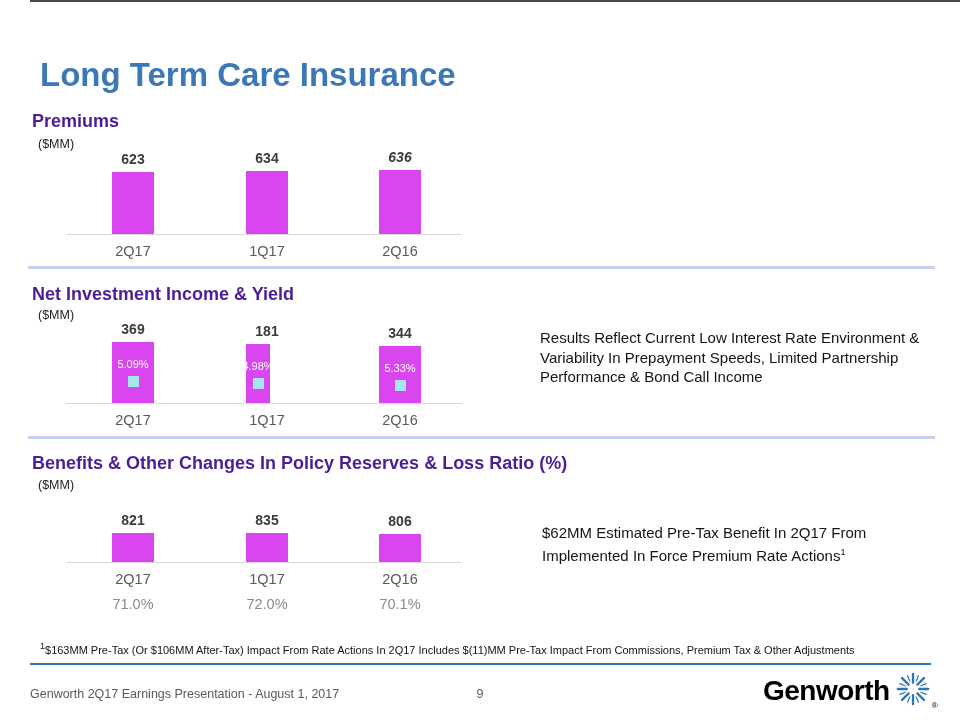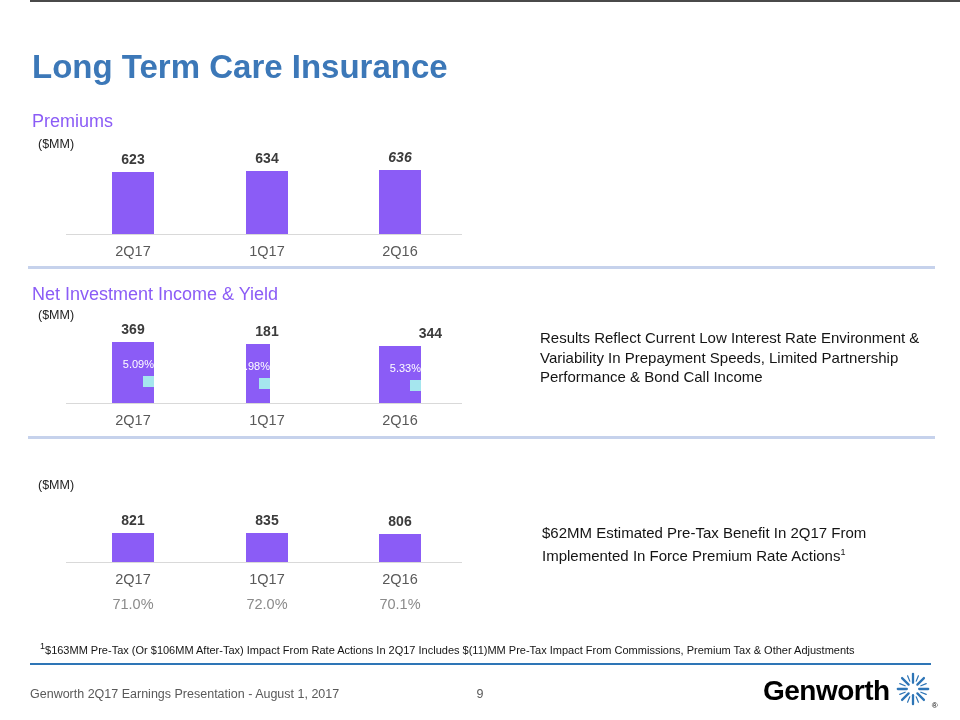--- a/index.html
+++ b/index.html
@@ -1,24 +1,24 @@
 <!DOCTYPE html>
 <html><head>
 <meta charset="utf-8">
 <style>
   html,body{margin:0;padding:0;background:#fff;}
   .slide{position:relative;width:960px;height:720px;background:#ffffff;overflow:hidden;
          font-family:"Liberation Sans",sans-serif;color:#111;}
   .topline{position:absolute;left:30px;top:0;width:930px;height:2px;background:#4a4a4a;}
-  .title{position:absolute;left:32px;top:48px;margin:0;font-size:33px;font-weight:bold;color:#3C78B8;}
-  .sec-h{position:absolute;left:32px;margin:0;font-size:18px;font-weight:normal;color:#8b5cf6;white-space:nowrap;}
+  .title{position:absolute;left:32px;top:48px;margin:8px;font-size:33px;font-weight:bold;color:#3C78B8;}
+  .sec-h{position:absolute;left:32px;margin:0;font-size:18px;font-weight:bold;color:#4c1d95;white-space:nowrap;}
   .unit{position:absolute;left:38px;font-size:12.5px;color:#222;}
   .chart{position:absolute;left:60px;width:410px;}
   .bar-val{position:absolute;width:84px;text-align:center;font-size:14px;font-weight:bold;color:#3b3b3b;}
-  .bar{position:absolute;background:#8b5cf6;display:flex;flex-direction:column;align-items:flex-end;}
+  .bar{position:absolute;background:#d946ef;display:flex;flex-direction:column;align-items:center;}
   .bar .yield{margin-top:16px;font-size:11px;color:#ffffff;}
   .bar .marker{margin-top:6px;width:11px;height:11px;background:#A5E6EE;}
   .baseline{position:absolute;left:6px;width:396px;height:1px;background:#D9D9D9;}
   .cat{position:absolute;width:84px;text-align:center;font-size:14.5px;color:#595959;}
   .ratio{position:absolute;width:84px;text-align:center;font-size:14.5px;color:#8a8a8a;}
   .callout{position:absolute;left:540px;width:408px;font-size:15px;line-height:19.5px;color:#141414;}
   .callout sup,.footnote sup{font-size:9px;}
   .divider{position:absolute;left:28px;width:907px;height:3px;background:#C6D2EC;}
   .footnote{position:absolute;left:40px;top:641px;width:895px;font-size:11px;color:#141414;}
   .footer-line{position:absolute;left:30px;top:663px;width:901px;height:2px;background:#2E75B6;}
@@ -60,30 +60,31 @@
         <span class="yield">5.09%</span>
         <span class="marker"></span>
       </div>
       <div class="cat" style="left: 31px; top: 94px;">2Q17</div>
       <div class="bar-val" style="left: 165px; top: 5px;">181</div>
       <div class="bar" style="left: 186px; top: 26px; width: 24px; height: 59px;">
         <span class="yield">4.98%</span>
         <span class="marker"></span>
       </div>
       <div class="cat" style="left: 165px; top: 94px;">1Q17</div>
-      <div class="bar-val" style="left: 298px; top: 7px; text-align: right;">344</div>
+      <div class="bar-val" style="left: 298px; top: 7px;">344</div>
       <div class="bar" style="left: 319px; top: 28px; width: 42px; height: 57px;">
         <span class="yield">5.33%</span>
         <span class="marker"></span>
       </div>
       <div class="cat" style="left: 298px; top: 94px;">2Q16</div>
     </div>
   <div class="callout" style="top:328px;"><span>Results Reflect Current Low Interest Rate Environment &amp; Variability In Prepayment Speeds, Limited Partnership Performance &amp; Bond Call Income</span></div>
   <div class="divider" style="top:436px;"></div>
 
+  <h2 class="sec-h" style="top:453px;">Benefits &amp; Other Changes In Policy Reserves &amp; Loss Ratio (%)</h2>
   <div class="unit" style="top:478px;">($MM)</div>
   <div class="chart" id="chart2" style="top:505px;height:110px;">
       <div class="baseline" style="top: 57px;"></div>
       <div class="bar-val" style="left: 31px; top: 7px;">821</div>
       <div class="bar" style="left: 52px; top: 28px; width: 42px; height: 29px;"></div>
       <div class="cat" style="left: 31px; top: 66px;">2Q17</div>
       <div class="ratio" style="left: 31px; top: 91px;">71.0%</div>
       <div class="bar-val" style="left: 165px; top: 7px;">835</div>
       <div class="bar" style="left: 186px; top: 28px; width: 42px; height: 29px;"></div>
       <div class="cat" style="left: 165px; top: 66px;">1Q17</div>

